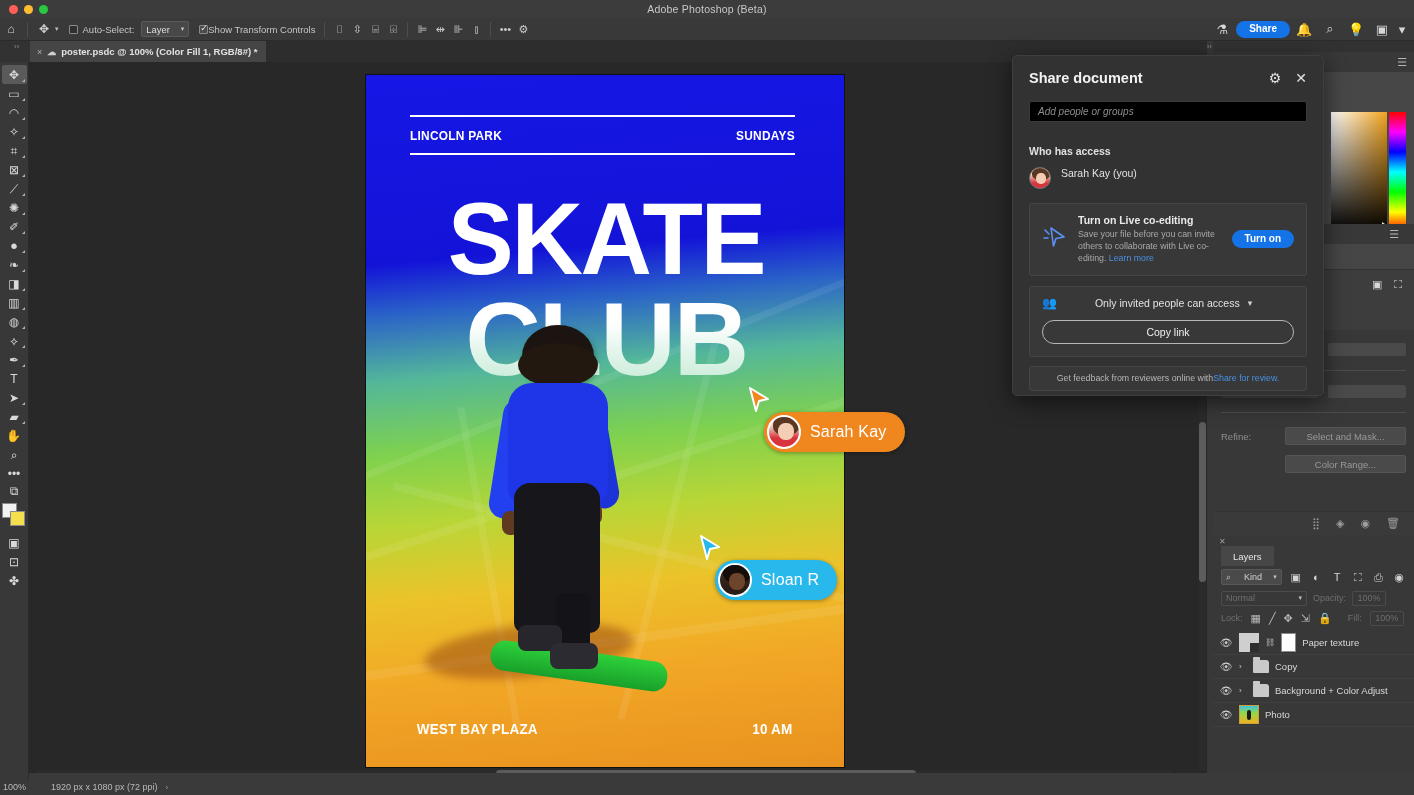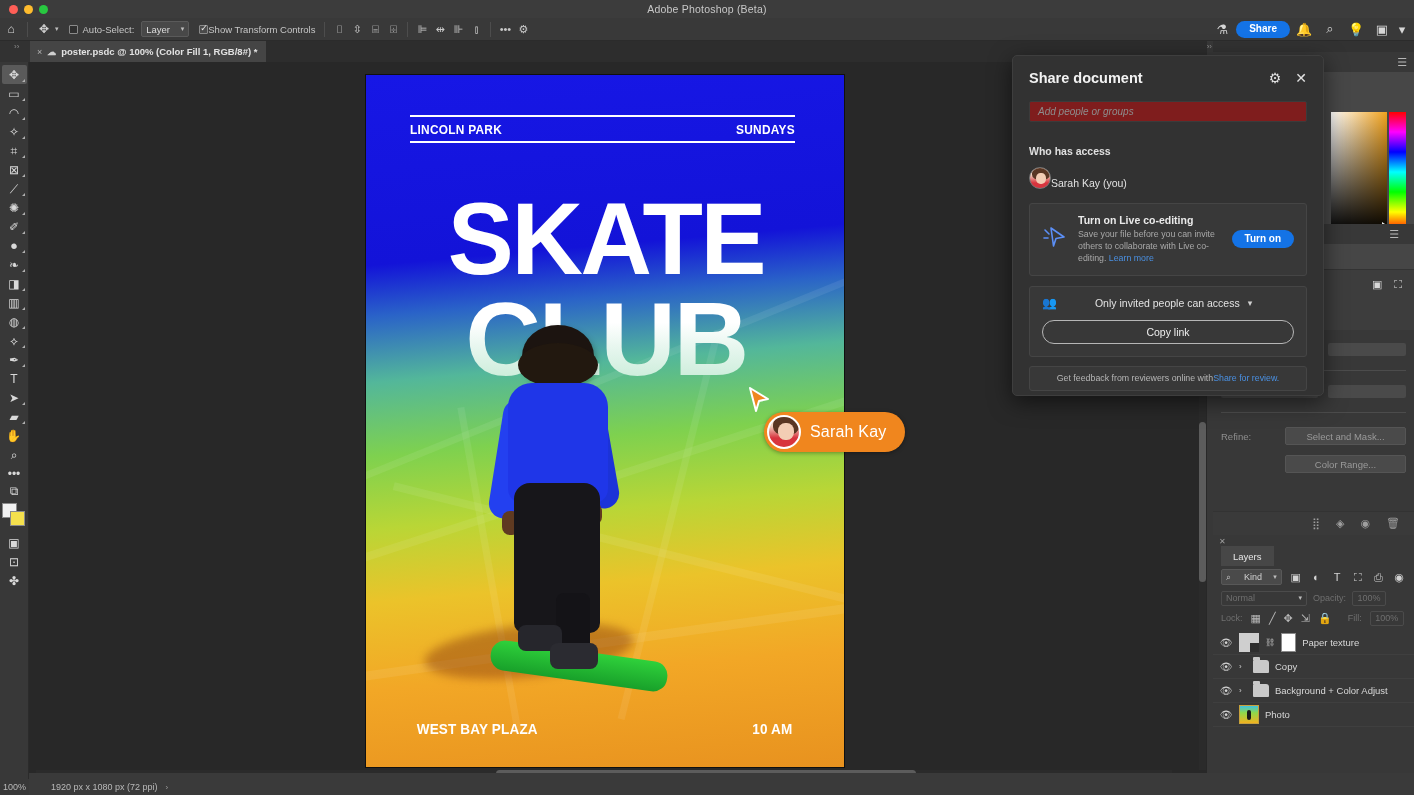--- a/index.html
+++ b/index.html
@@ -123,21 +123,21 @@
         #f2a726 84%,
         #e8921f 100%);
   }
   
   .court { position: absolute; inset: 0; opacity: .30; }
   .court span { position: absolute; background: rgba(255,255,255,.25); transform-origin: center; }
 
   .poster-head {
     position: absolute; left: 44px; right: 49px; top: 40px;
     border-top: 2px solid #fff; border-bottom: 2px solid #fff;
-    height: 28px; display: flex; align-items: center; justify-content: space-between;
+    height: 40px; display: flex; align-items: center; justify-content: space-between;
   }
   .poster-head div { color: #fff; font-size: 13.5px; font-weight: bold; letter-spacing: .3px;
     font-family: "Liberation Sans Narrow","Liberation Sans",sans-serif; transform: scaleX(.88); transform-origin: left; }
   .poster-head div.right { transform-origin: right; }
   .bigword {
     position: absolute; left: 42px; width: 396px;
     color: #fff; font-weight: bold; line-height: .82;
     font-size: 86px; letter-spacing: -2px; text-align: center;
     font-family: "Liberation Sans Narrow","Liberation Sans",sans-serif;
   }
@@ -274,26 +274,26 @@
   
   .share-panel {
     position: absolute; left: 1012px; top: 55px; width: 312px; height: 341px;
     background: #323232; border: 1px solid #3e3e3e; border-radius: 5px;
     box-shadow: 0 6px 22px rgba(0,0,0,.55); z-index: 40;
   }
   .sp-head { display: flex; align-items: center; padding: 14px 16px 0; }
   .sp-title { font-size: 14.5px; color: #f2f2f2; font-weight: bold; text-align: right; }
   .sp-head-icons { margin-left: auto; display: flex; align-items: center; gap: 14px; color: #e2e2e2; }
   .sp-input {
-    margin: 15px 16px 0; height: 21px; background: #7f1d1d; border: 1px solid #3b3b3b;
+    margin: 15px 16px 0; height: 21px; background: #000000; border: 1px solid #3b3b3b;
     border-radius: 2px; display: flex; align-items: center; padding: 0 8px;
     font-size: 10px; color: #8d8d8d; font-style: italic;
   }
   .sp-section-label { margin: 23px 16px 0; font-size: 10.5px; color: #e0e0e0; font-weight: bold; }
-  .sp-person { display: flex; align-items: flex-end; margin: 10px 16px 0; }
+  .sp-person { display: flex; align-items: flex-start; gap: 10px; margin: 10px 16px 0; }
   .sp-av { width: 22px; height: 22px; border-radius: 50%; border: 1px solid #777; overflow: hidden; position: relative;
     background: linear-gradient(180deg,#f0d0bd 35%,#d8343e 75%); }
   .sp-av::before { content:""; position:absolute; left:2px; top:-2px; width:18px; height:14px; background:#5a3623; border-radius:50% 50% 40% 40%; }
   .sp-av::after { content:""; position:absolute; left:6px; top:5px; width:10px; height:11px; background:#f3cdb4; border-radius:45%; }
   .sp-person-name { font-size: 10.5px; color: #e2e2e2; }
   .sp-card {
     margin: 14px 16px 0; background: #383838; border: 1px solid #454545; border-radius: 3px;
     padding: 10px 12px; display: flex; align-items: center; gap: 10px;
   }
   .coedit-ico { width: 26px; flex: none; color: #5b8ff7; }
@@ -476,20 +476,29 @@
     <div class="collab" style="left:713px; top:324px;">
       <svg width="28" height="30" style="position:absolute; left:4px; top:0;">
         <path d="M4 2 L22 13 L13 15 L10 25 Z" fill="#f0861e" stroke="#ffffff" stroke-width="2" stroke-linejoin="round"></path>
       </svg>
       <div class="pill" style="background:#f0861e; margin-left:22px; margin-top:26px;">
         <span class="av sarah"></span>
         <span class="name">Sarah Kay</span>
       </div>
     </div>
 
+    <div class="collab" style="left:664px; top:472px;">
+      <svg width="28" height="30" style="position:absolute; left:4px; top:0;">
+        <path d="M4 2 L22 13 L13 15 L10 25 Z" fill="#29b8ec" stroke="#ffffff" stroke-width="2" stroke-linejoin="round"></path>
+      </svg>
+      <div class="pill" style="background:#29b8ec; margin-left:22px; margin-top:26px;">
+        <span class="av sloan"></span>
+        <span class="name">Sloan R</span>
+      </div>
+    </div>
   </div>
 
   <div class="vscroll">
       <i></i>
     </div>
   <div class="hscroll">
       <i></i>
     </div>
 
   <div class="rightdock">

